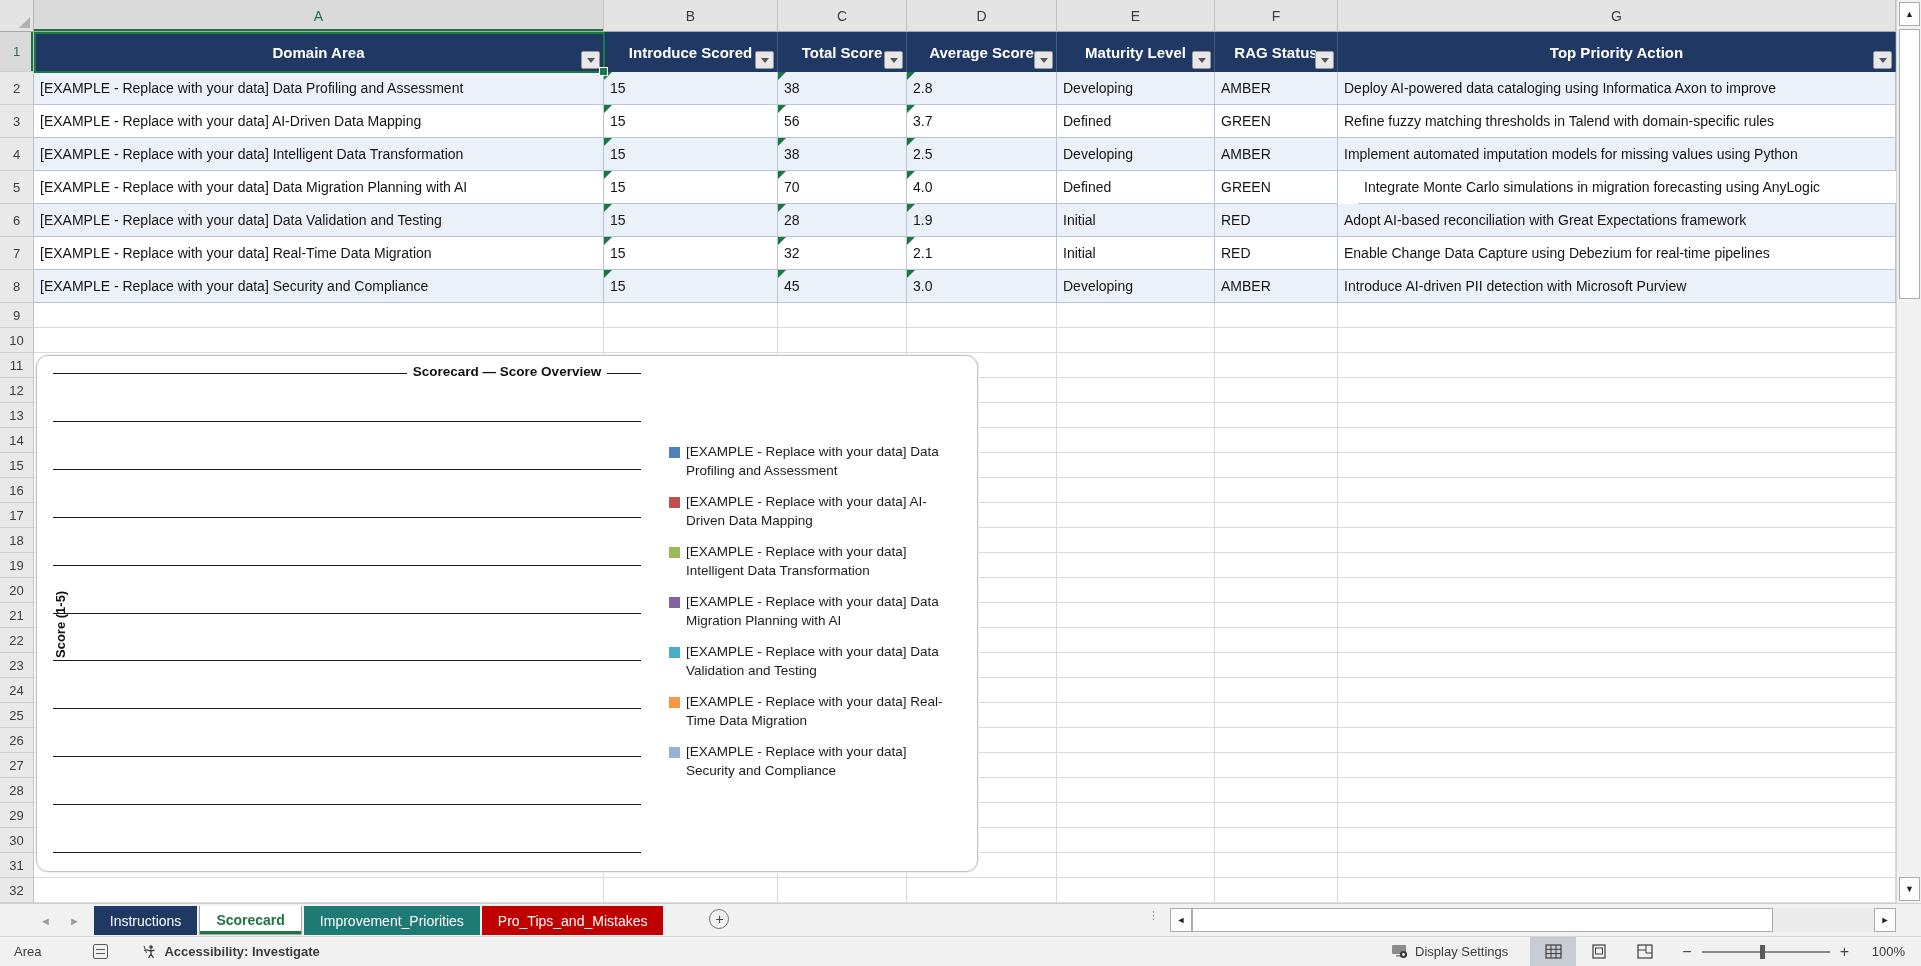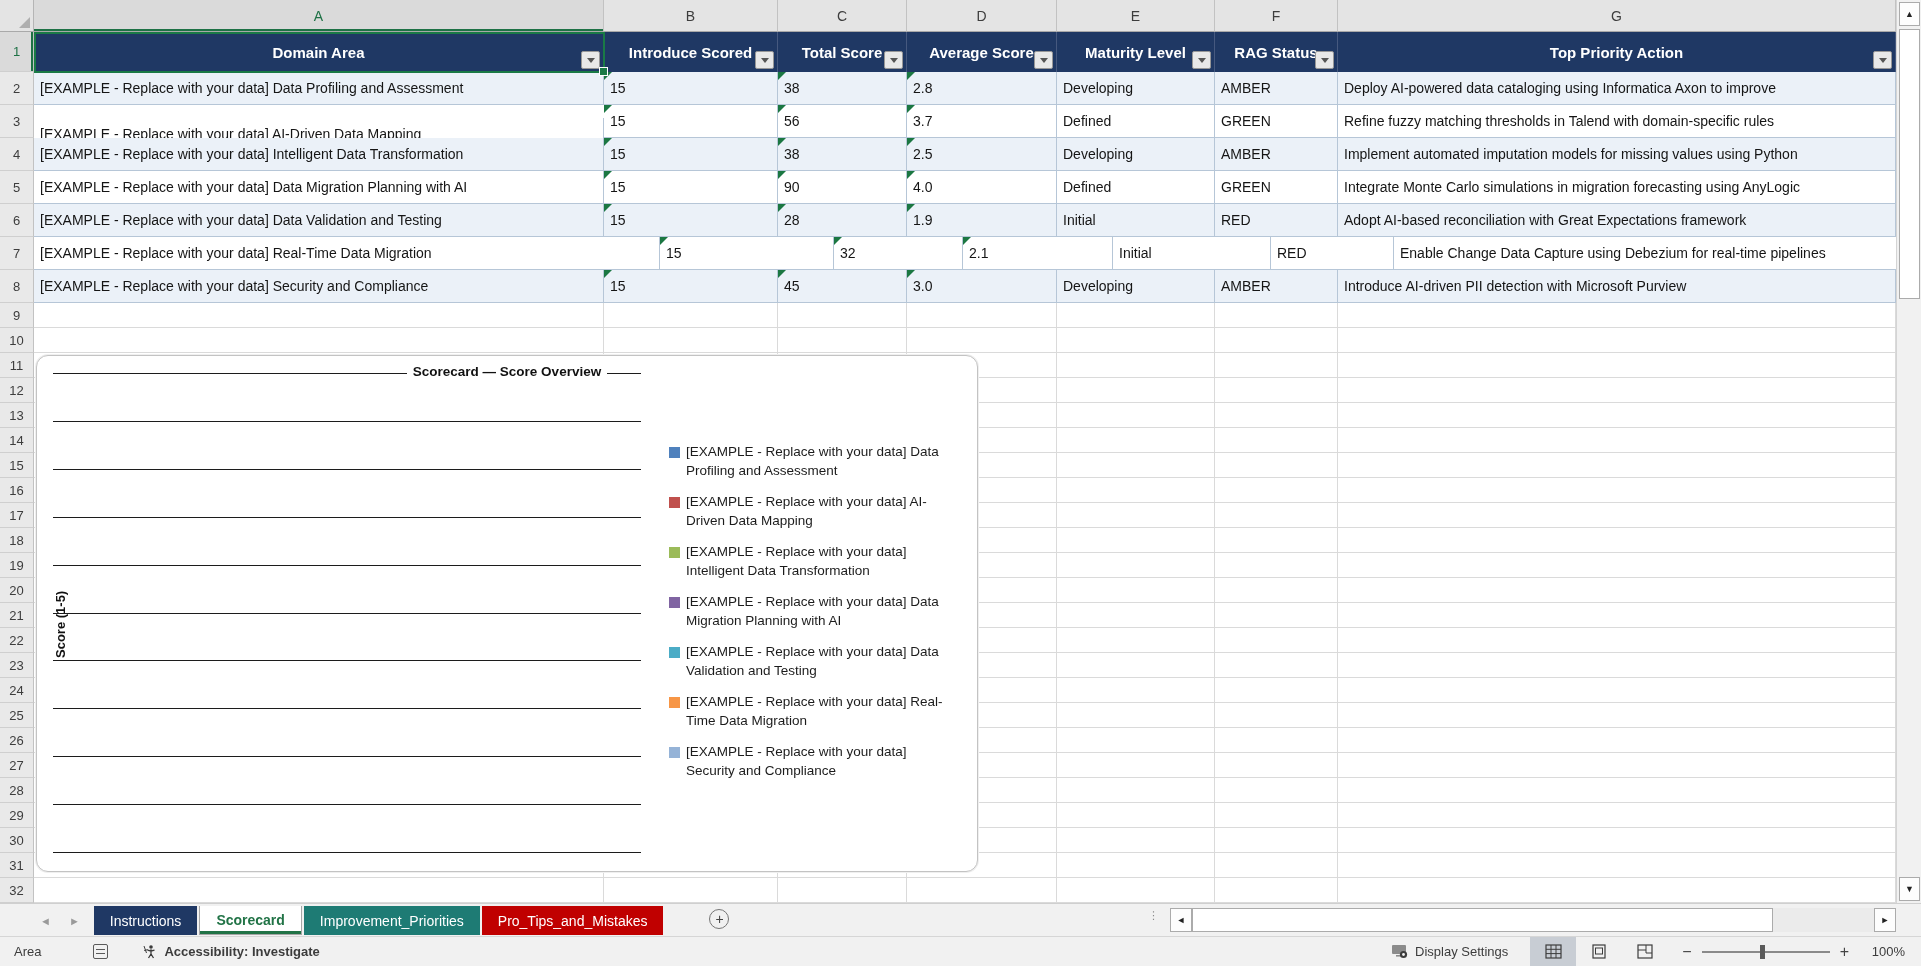--- a/index.html
+++ b/index.html
@@ -153,21 +153,21 @@
           <div class="dcell" style="width: 570px;">[EXAMPLE - Replace with your data] Data Profiling and Assessment</div>
           <div class="dcell tri" style="width: 174px;">15</div>
           <div class="dcell tri" style="width: 129px;">38</div>
           <div class="dcell tri" style="width: 150px;">2.8</div>
           <div class="dcell" style="width: 158px;">Developing</div>
           <div class="dcell" style="width: 123px;">AMBER</div>
           <div class="dcell" style="width: 558px;">Deploy AI-powered data cataloging using Informatica Axon to improve</div>
         </div>
         <div class="row data" style="height: 33px;">
           <div class="gutter">3</div>
-          <div class="dcell" style="width: 570px; margin-top: 13px;">[EXAMPLE - Replace with your data] AI-Driven Data Mapping</div>
+          <div class="dcell" style="width: 570px;">[EXAMPLE - Replace with your data] AI-Driven Data Mapping</div>
           <div class="dcell tri" style="width: 174px;">15</div>
           <div class="dcell tri" style="width: 129px;">56</div>
           <div class="dcell tri" style="width: 150px;">3.7</div>
           <div class="dcell" style="width: 158px;">Defined</div>
           <div class="dcell" style="width: 123px;">GREEN</div>
           <div class="dcell" style="width: 558px;">Refine fuzzy matching thresholds in Talend with domain-specific rules</div>
         </div>
         <div class="row data band" style="height: 33px;">
           <div class="gutter">4</div>
           <div class="dcell" style="width: 570px;">[EXAMPLE - Replace with your data] Intelligent Data Transformation</div>
@@ -175,39 +175,39 @@
           <div class="dcell tri" style="width: 129px;">38</div>
           <div class="dcell tri" style="width: 150px;">2.5</div>
           <div class="dcell" style="width: 158px;">Developing</div>
           <div class="dcell" style="width: 123px;">AMBER</div>
           <div class="dcell" style="width: 558px;">Implement automated imputation models for missing values using Python</div>
         </div>
         <div class="row data" style="height: 33px;">
           <div class="gutter">5</div>
           <div class="dcell" style="width: 570px;">[EXAMPLE - Replace with your data] Data Migration Planning with AI</div>
           <div class="dcell tri" style="width: 174px;">15</div>
-          <div class="dcell tri" style="width: 129px;">90</div>
+          <div class="dcell tri" style="width: 129px;">70</div>
           <div class="dcell tri" style="width: 150px;">4.0</div>
           <div class="dcell" style="width: 158px;">Defined</div>
           <div class="dcell" style="width: 123px;">GREEN</div>
-          <div class="dcell" style="width: 558px;">Integrate Monte Carlo simulations in migration forecasting using AnyLogic</div>
+          <div class="dcell" style="width: 558px; margin-left: 20px;">Integrate Monte Carlo simulations in migration forecasting using AnyLogic</div>
         </div>
         <div class="row data band" style="height: 33px;">
           <div class="gutter">6</div>
           <div class="dcell" style="width: 570px;">[EXAMPLE - Replace with your data] Data Validation and Testing</div>
           <div class="dcell tri" style="width: 174px;">15</div>
           <div class="dcell tri" style="width: 129px;">28</div>
           <div class="dcell tri" style="width: 150px;">1.9</div>
           <div class="dcell" style="width: 158px;">Initial</div>
           <div class="dcell" style="width: 123px;">RED</div>
           <div class="dcell" style="width: 558px;">Adopt AI-based reconciliation with Great Expectations framework</div>
         </div>
         <div class="row data" style="height: 33px;">
           <div class="gutter">7</div>
-          <div class="dcell" style="width: 626px;">[EXAMPLE - Replace with your data] Real-Time Data Migration</div>
+          <div class="dcell" style="width: 570px;">[EXAMPLE - Replace with your data] Real-Time Data Migration</div>
           <div class="dcell tri" style="width: 174px;">15</div>
           <div class="dcell tri" style="width: 129px;">32</div>
           <div class="dcell tri" style="width: 150px;">2.1</div>
           <div class="dcell" style="width: 158px;">Initial</div>
           <div class="dcell" style="width: 123px;">RED</div>
           <div class="dcell" style="width: 558px;">Enable Change Data Capture using Debezium for real-time pipelines</div>
         </div>
         <div class="row data band" style="height: 33px;">
           <div class="gutter">8</div>
           <div class="dcell" style="width: 570px;">[EXAMPLE - Replace with your data] Security and Compliance</div>

